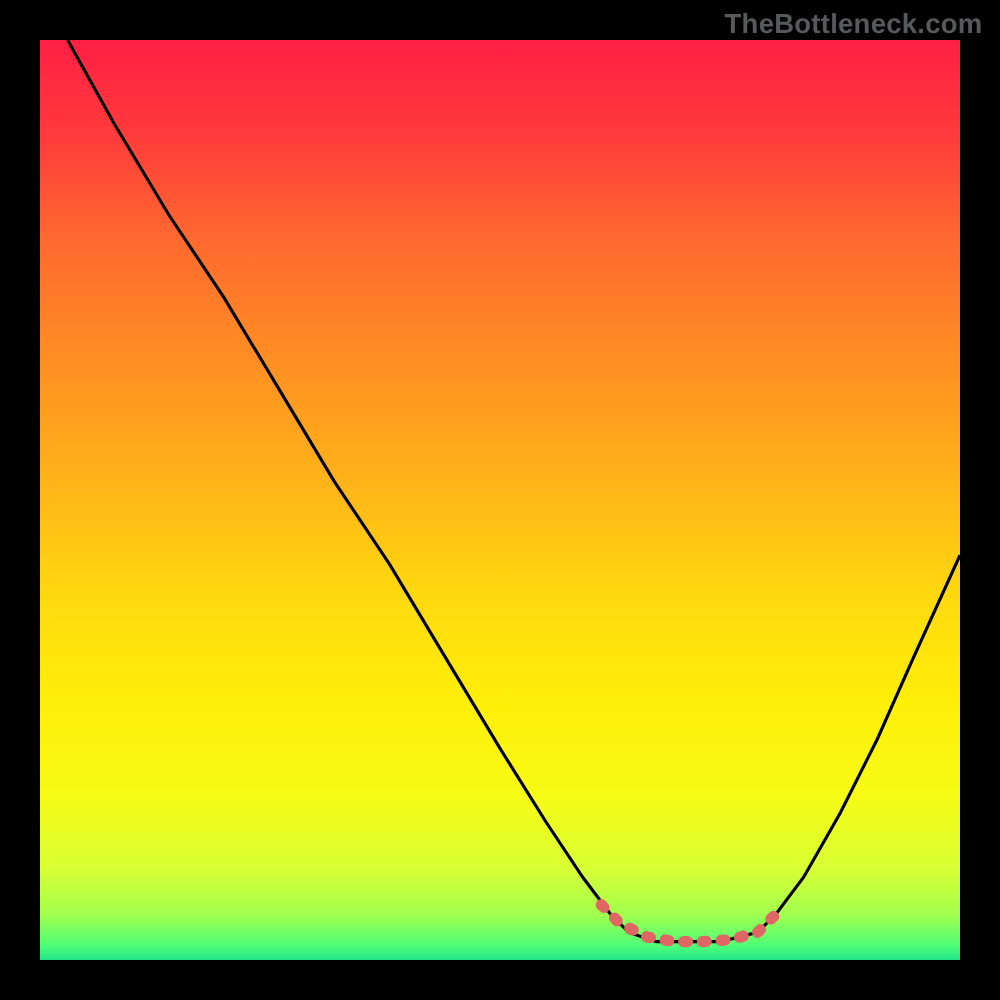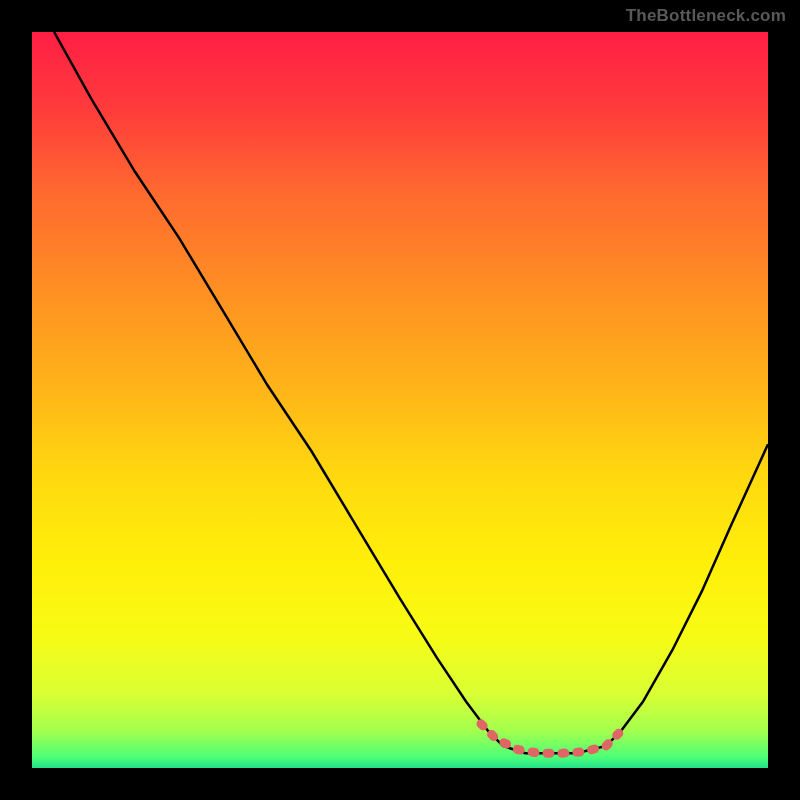--- a/index.html
+++ b/index.html
@@ -22,21 +22,21 @@
     top: 32px;
     width: 736px;
     height: 736px;
     overflow: hidden;
   }
   .watermark {
     position: absolute;
     top: 6px;
     right: 14px;
     font-family: Arial, Helvetica, sans-serif;
-    font-size: 17px;
+    font-size: 22px;
     font-weight: bold;
     color: #58595a;
     letter-spacing: 0.2px;
     user-select: none;
   }
   svg { display: block; }
 </style>
 </head>
 <body>
 <div class="frame">

